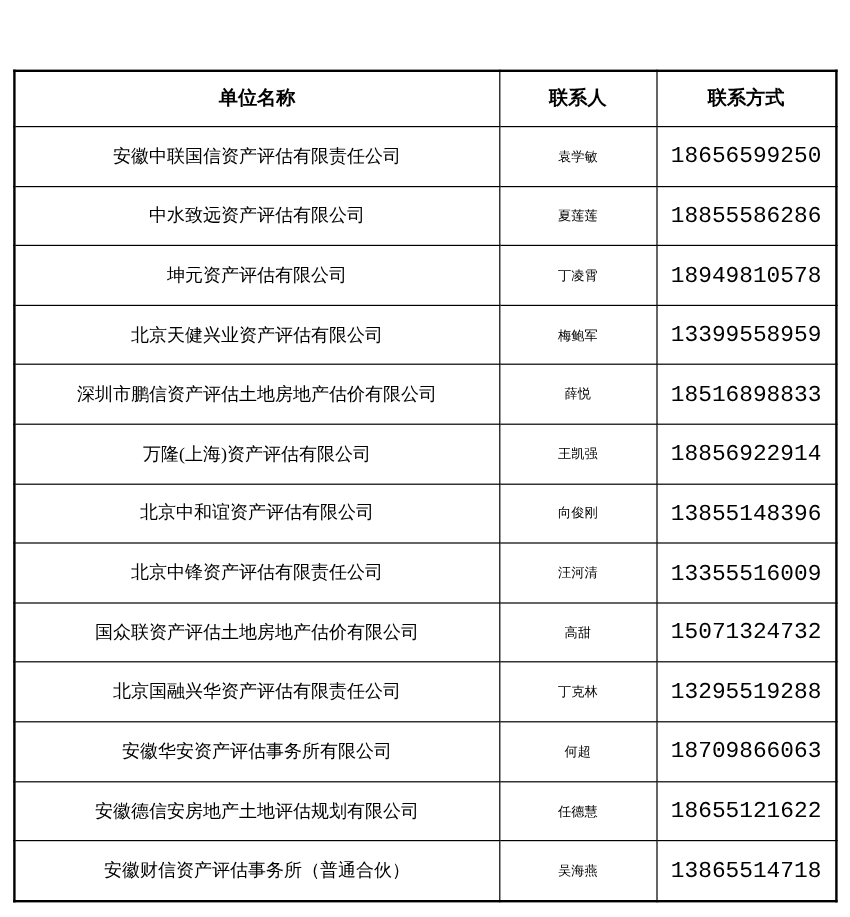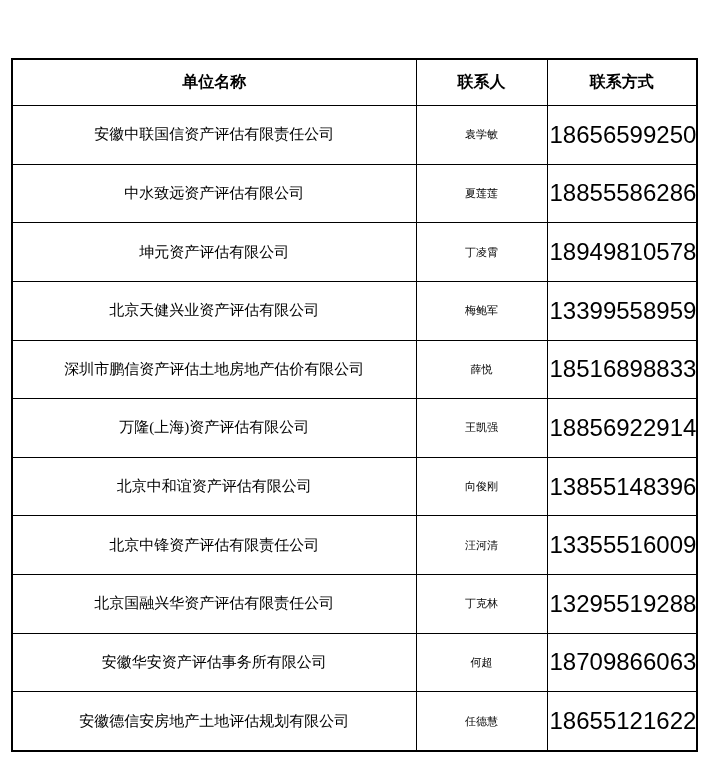--- a/index.html
+++ b/index.html
@@ -55,22 +55,22 @@
     font-size: 16px;
     font-weight: bold;
   }
   td.company-cell {
     font-size: 15px;
   }
   td.contact-cell {
     font-size: 11px;
   }
   td.phone-cell {
-    font-size: 24px;
-    font-family: Liberation Sans, sans-serif;
+    font-size: 19px;
+    font-family: Liberation Mono, monospace;
   }
 </style>
 </head>
 <body>
 
 <div class="page">
 
 
   <table class="contact-table">
     <colgroup>
@@ -121,30 +121,40 @@
           <td class="company-cell">北京中和谊资产评估有限公司</td>
           <td class="contact-cell">向俊刚</td>
           <td class="phone-cell">13855148396</td>
         </tr>
         <tr>
           <td class="company-cell">北京中锋资产评估有限责任公司</td>
           <td class="contact-cell">汪河清</td>
           <td class="phone-cell">13355516009</td>
         </tr>
         <tr>
+          <td class="company-cell">国众联资产评估土地房地产估价有限公司</td>
+          <td class="contact-cell">高甜</td>
+          <td class="phone-cell">15071324732</td>
+        </tr>
+        <tr>
           <td class="company-cell">北京国融兴华资产评估有限责任公司</td>
           <td class="contact-cell">丁克林</td>
           <td class="phone-cell">13295519288</td>
         </tr>
         <tr>
           <td class="company-cell">安徽华安资产评估事务所有限公司</td>
           <td class="contact-cell">何超</td>
           <td class="phone-cell">18709866063</td>
         </tr>
         <tr>
           <td class="company-cell">安徽德信安房地产土地评估规划有限公司</td>
           <td class="contact-cell">任德慧</td>
           <td class="phone-cell">18655121622</td>
         </tr>
+        <tr>
+          <td class="company-cell">安徽财信资产评估事务所（普通合伙）</td>
+          <td class="contact-cell">吴海燕</td>
+          <td class="phone-cell">13865514718</td>
+        </tr>
       </tbody>
   </table>
 
 </div>
 
 </body></html>

